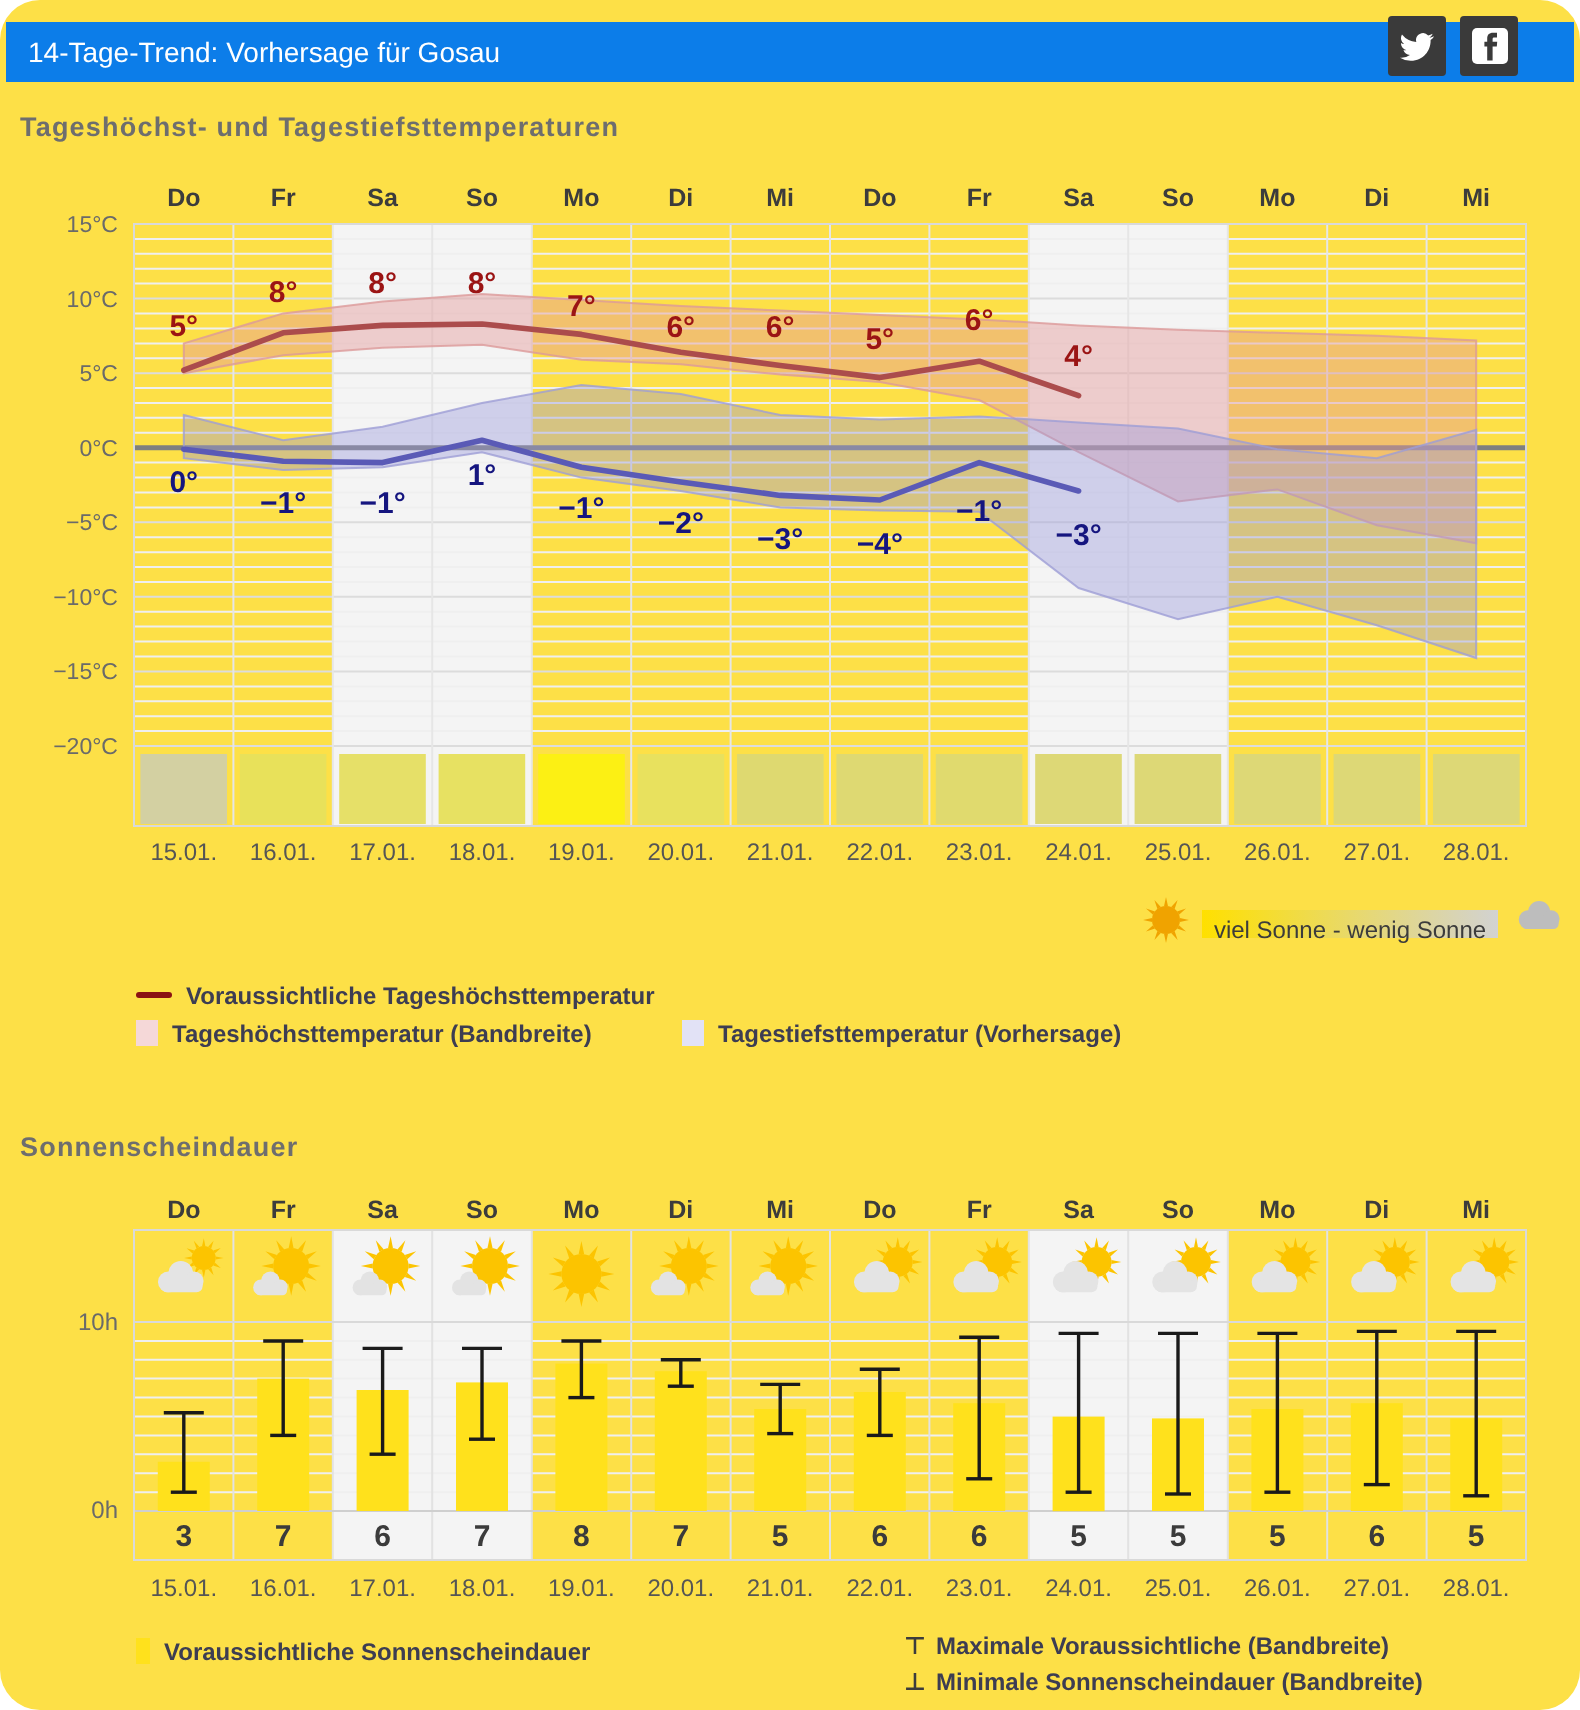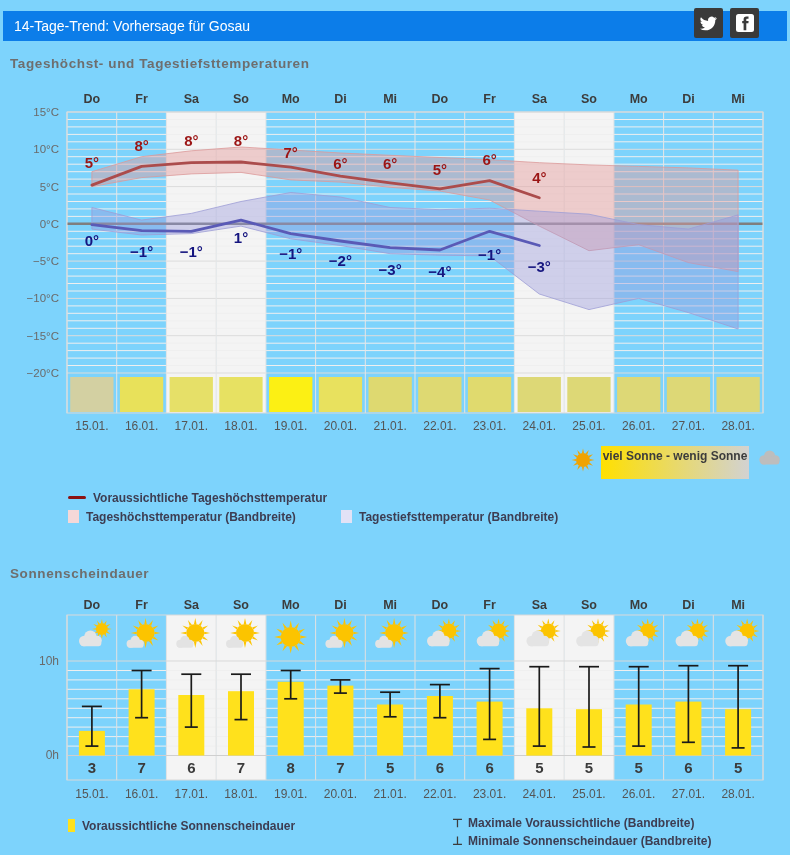--- a/index.html
+++ b/index.html
@@ -1,30 +1,30 @@
 <!DOCTYPE html>
 <html><head>
 <meta charset="utf-8">
 <style>
   html,body{margin:0;padding:0;background:#fff;}
-  .page{position:relative;width:790px;height:855px;background:#7dd3fc;overflow:hidden;
-        font-family:"Liberation Sans","DejaVu Sans",sans-serif;}
+  .page{position:relative;width:790px;height:855px;background:#fde047;overflow:hidden;
+        font-family:"Liberation Sans","DejaVu Sans",sans-serif;border-radius:20px;}
   svg text{font-family:"Liberation Sans","DejaVu Sans",sans-serif;}
   .topbar{position:absolute;left:3px;top:11px;width:784px;height:30px;}
   .topbar .title{display:block;color:#fff;font-size:14px;line-height:30px;padding-left:11px;}
   .sbtn{position:absolute;top:8px;width:29px;height:30px;background:#3a3a3a;border-radius:2px;
         display:flex;align-items:center;justify-content:center;cursor:pointer;}
   .sbtn.tw{left:694px}.sbtn.fb{left:730px}
   .h1{position:absolute;left:10px;font-size:13.5px;font-weight:bold;color:#6e6e6e;letter-spacing:0.6px;text-align:center;}
   .t1{top:56px}.t2{top:566px}
   #tempchart{position:absolute;left:0;top:88px;width:790px;height:360px;}
   #sunchart{position:absolute;left:0;top:592px;width:790px;height:220px;}
   .sunscale{position:absolute;left:570px;top:450px;height:24px;display:flex;align-items:center;gap:5px;}
-  .scale-bar{display:inline-block;width:148px;height:33px;text-align:center;font-size:12px;
-             color:#3c3c3c;line-height:21px;font-weight:bold;}
+  .scale-bar{display:inline-block;width:148px;height:14px;text-align:center;font-size:12px;
+             color:#3c3c3c;line-height:21px;}
   .lgitem{position:absolute;font-size:12px;color:#3d3d52;display:flex;align-items:center;gap:7px;height:15px;white-space:nowrap;font-weight:bold;}
   .tl1{left:68px;top:490px}.tl2{left:341px;top:490px}.tl3{left:68px;top:509px}.tl4{left:341px;top:509px}
   .sw-line{width:18px;height:3px;border-radius:2px;flex:none;}
   .sw-box{width:11px;height:13px;flex:none;}
   .sw-ybox{width:7px;height:13px;flex:none;}
   .sl1{left:68px;top:818px}.sl2{left:452px;top:815px}.sl3{left:452px;top:833px}
   .sym{font-size:12px;color:#3c3c3c;width:9px;text-align:center;flex:none;}
 </style>
 </head>
 <body>
@@ -211,21 +211,21 @@
   <div class="lgitem tl1">
     <span class="sw-line" style="background: rgb(140, 18, 18);"></span>
     <span>Voraussichtliche Tageshöchsttemperatur</span>
   </div>
   <div class="lgitem tl3">
     <span class="sw-box" style="background: rgb(245, 216, 216);"></span>
     <span>Tageshöchsttemperatur (Bandbreite)</span>
   </div>
   <div class="lgitem tl4">
     <span class="sw-box" style="background: rgb(226, 226, 246);"></span>
-    <span>Tagestiefsttemperatur (Bandbreite)</span>
+    <span>Tagestiefsttemperatur (Vorhersage)</span>
   </div>
 
   <div class="h1 t2">Sonnenscheindauer</div>
 
   <div id="sunchart"><svg width="790" height="220" viewBox="0 0 790 220">
         <rect x="166.42857142857144" y="23" width="49.714285714285715" height="165" fill="#f4f4f4"></rect>
         <rect x="216.14285714285714" y="23" width="49.714285714285715" height="165" fill="#f4f4f4"></rect>
         <rect x="514.4285714285714" y="23" width="49.714285714285715" height="165" fill="#f4f4f4"></rect>
         <rect x="564.1428571428571" y="23" width="49.714285714285715" height="165" fill="#f4f4f4"></rect>
         <line x1="67" y1="154.1" x2="763" y2="154.1" stroke="#efefef" stroke-width="1"></line>

